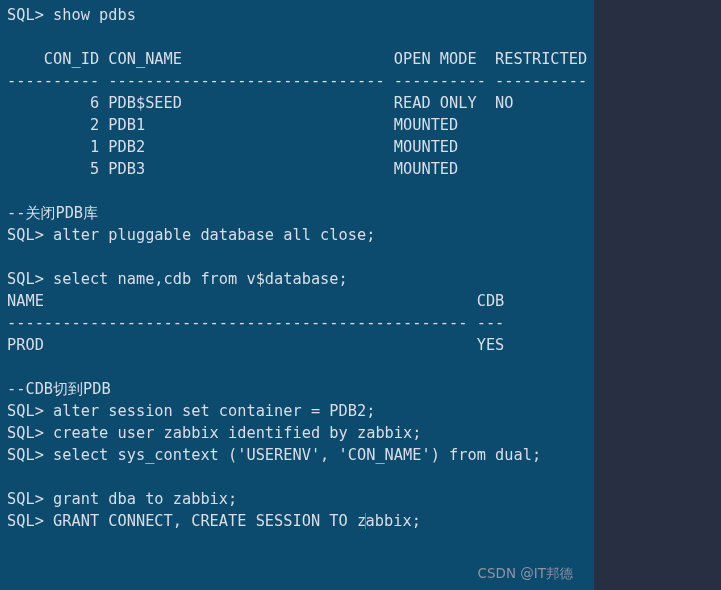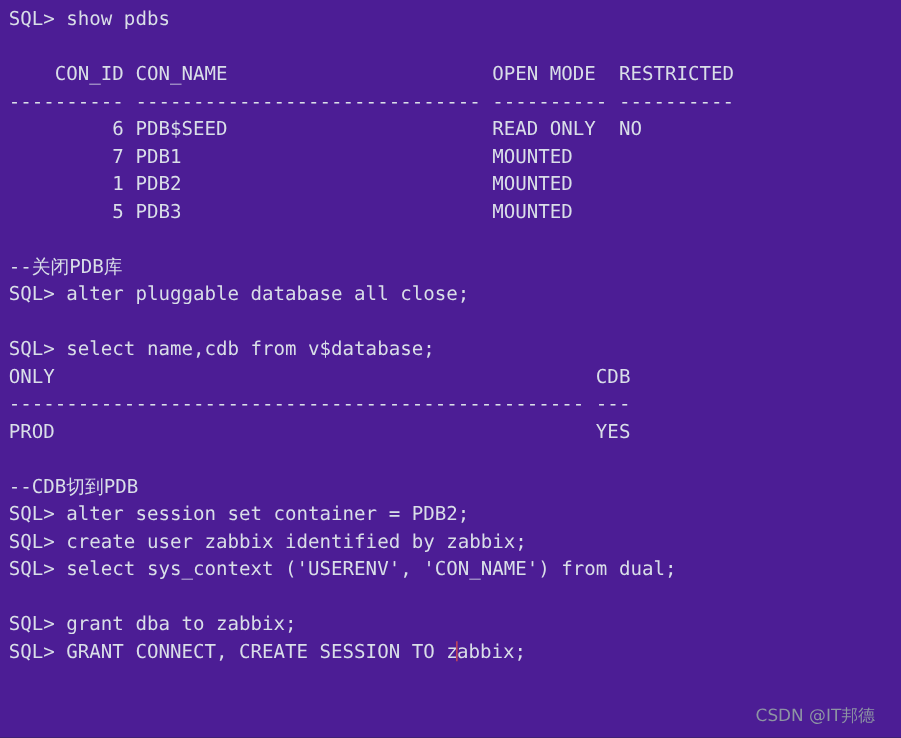--- a/index.html
+++ b/index.html
@@ -9,23 +9,23 @@
     background: #292f42;
   }
   body {
     width: 721px;
     height: 590px;
     overflow: hidden;
     font-family: "DejaVu Sans Mono", "Liberation Mono", monospace;
   }
   #terminal {
     position: relative;
-    width: 721px;
+    width: 594px;
     height: 590px;
-    background: #4c1d95;
+    background: #0c4a6e;
     color: #d9dee8;
     font-family: "DejaVu Sans Mono", "Liberation Mono", monospace;
     font-size: 15.3px;
     line-height: 22px;
     box-sizing: border-box;
     padding: 4px 0 0 7px;
     overflow: hidden;
     -webkit-font-smoothing: antialiased;
   }
   .line {
@@ -69,29 +69,29 @@
 </head>
 <body>
 
 <div id="terminal">
   <div id="terminal-output">
       <div class="line"><span>SQL&gt; show pdbs</span></div>
       <div class="line blank">&nbsp;</div>
       <div class="line"><span>    CON_ID CON_NAME                       OPEN MODE  RESTRICTED</span></div>
       <div class="line"><span>---------- ------------------------------ ---------- ----------</span></div>
       <div class="line"><span>         6 PDB$SEED                       READ ONLY  NO</span></div>
-      <div class="line"><span>         7 PDB1                           MOUNTED</span></div>
+      <div class="line"><span>         2 PDB1                           MOUNTED</span></div>
       <div class="line"><span>         1 PDB2                           MOUNTED</span></div>
       <div class="line"><span>         5 PDB3                           MOUNTED</span></div>
       <div class="line blank">&nbsp;</div>
       <div class="line"><span>--</span><span class="cjk">关闭</span><span>PDB</span><span class="cjk">库</span></div>
       <div class="line"><span>SQL&gt; alter pluggable database all close;</span></div>
       <div class="line blank">&nbsp;</div>
       <div class="line"><span>SQL&gt; select name,cdb from v$database;</span></div>
-      <div class="line"><span>ONLY                                               CDB</span></div>
+      <div class="line"><span>NAME                                               CDB</span></div>
       <div class="line"><span>-------------------------------------------------- ---</span></div>
       <div class="line"><span>PROD                                               YES</span></div>
       <div class="line blank">&nbsp;</div>
       <div class="line"><span>--CDB</span><span class="cjk">切到</span><span>PDB</span></div>
       <div class="line"><span>SQL&gt; alter session set container = PDB2;</span></div>
       <div class="line"><span>SQL&gt; create user zabbix identified by zabbix;</span></div>
       <div class="line"><span>SQL&gt; select sys_context ('USERENV', 'CON_NAME') from dual;</span></div>
       <div class="line blank">&nbsp;</div>
       <div class="line"><span>SQL&gt; grant dba to zabbix;</span></div>
       <div class="line"><span>SQL&gt; GRANT CONNECT, CREATE SESSION TO z</span><span class="caret"></span><span>abbix;</span></div>

